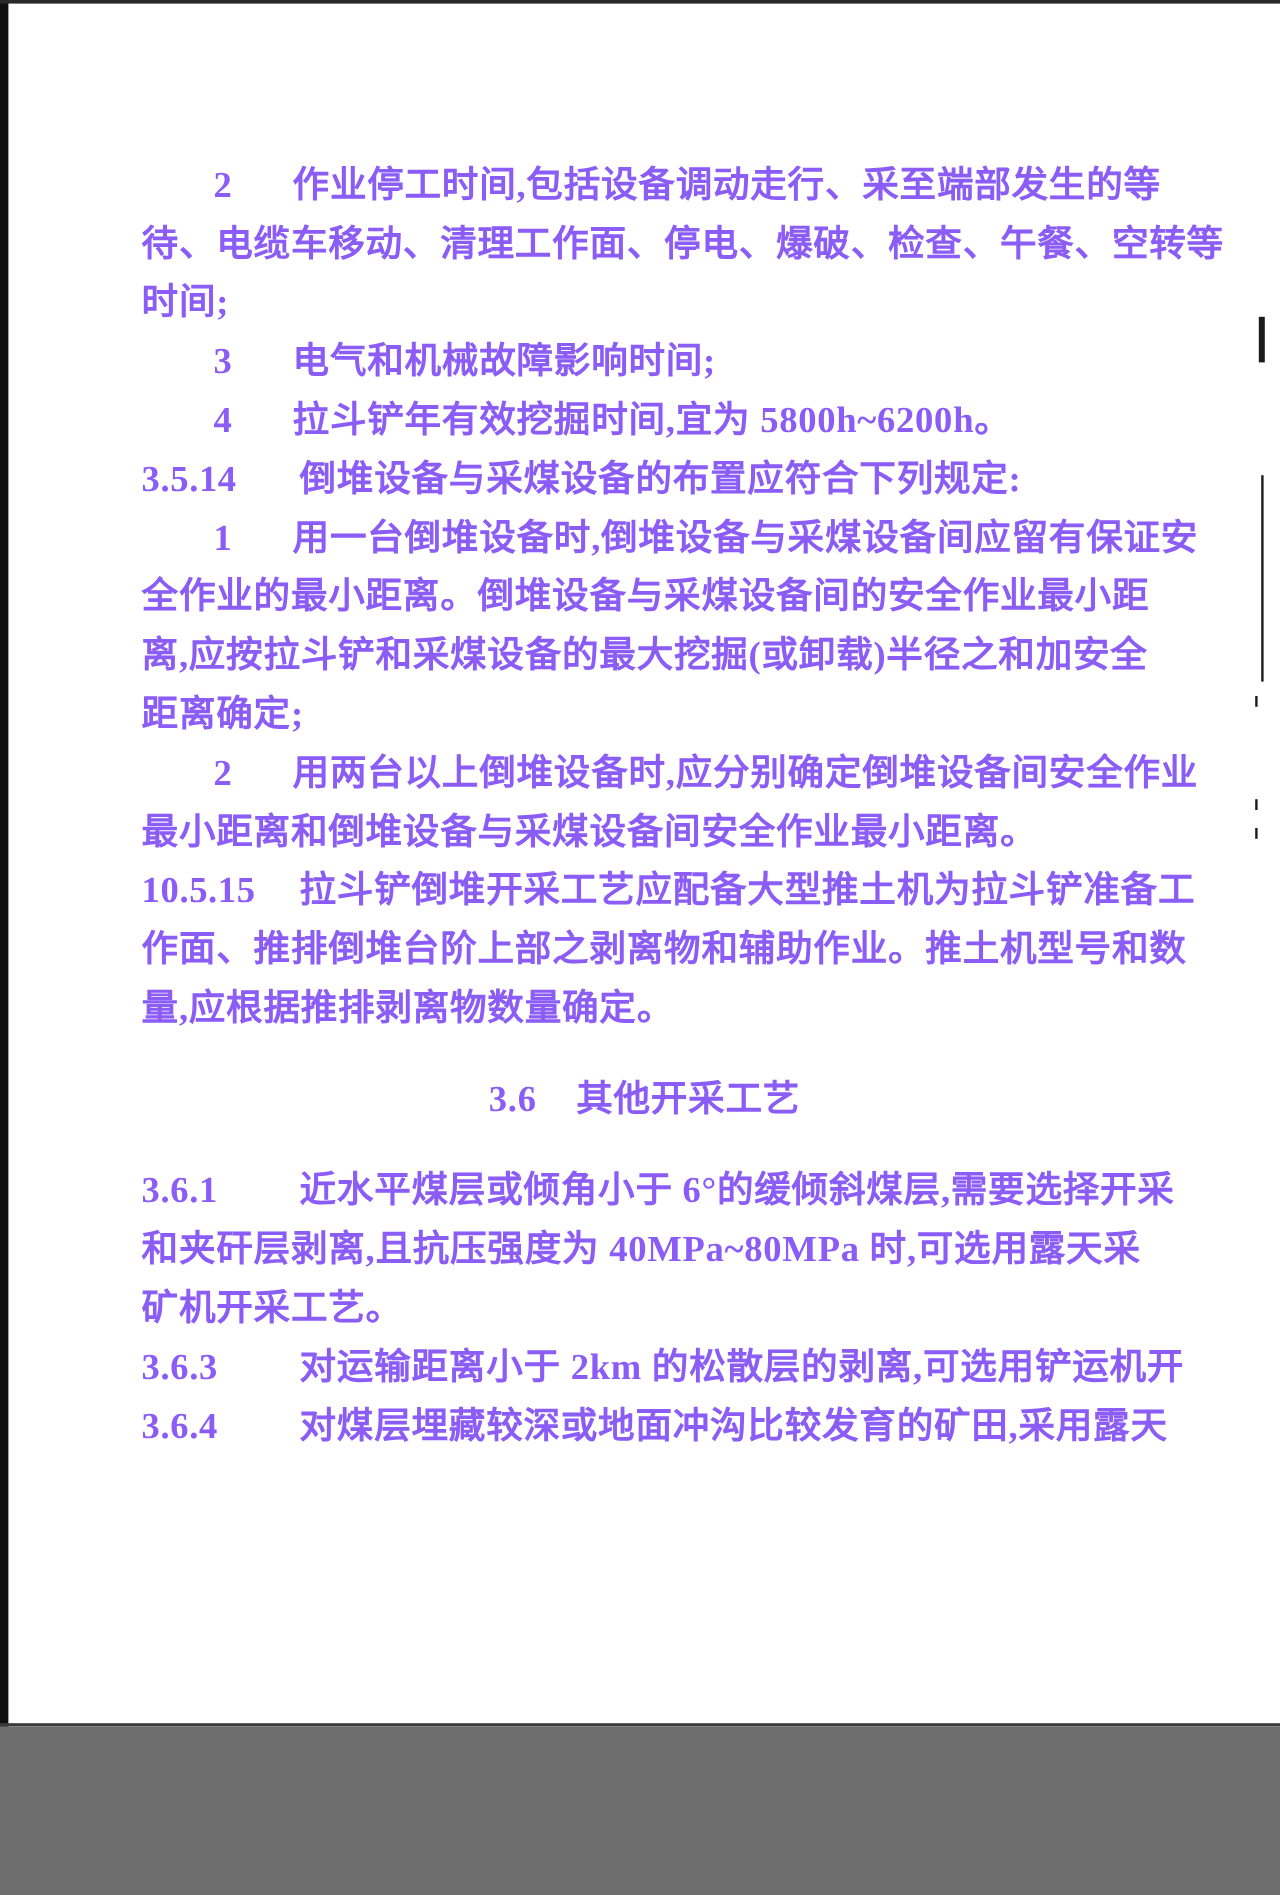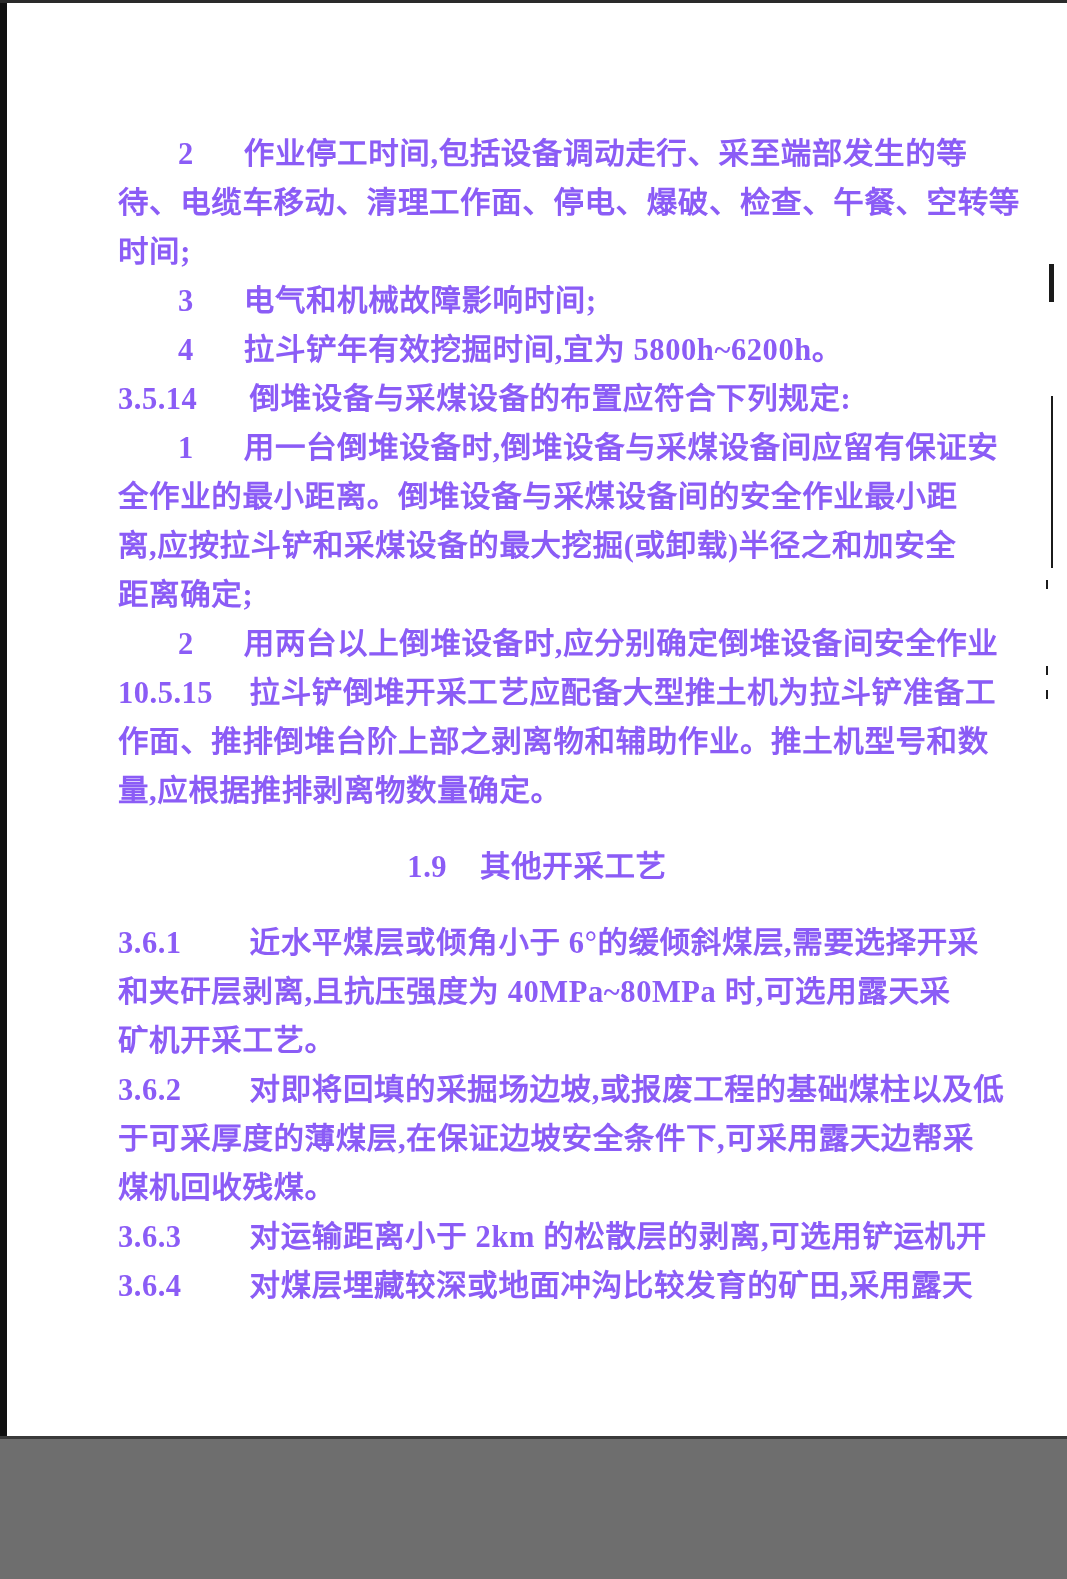--- a/index.html
+++ b/index.html
@@ -115,43 +115,39 @@
 
     <div class="para-block">
       <div class="line indent-item"><span class="clause-num">1</span>	<span>用一台倒堆设备时,倒堆设备与采煤设备间应留有保证安</span></div>
       <div class="line">全作业的最小距离。倒堆设备与采煤设备间的安全作业最小距</div>
       <div class="line">离,应按拉斗铲和采煤设备的最大挖掘(或卸载)半径之和加安全</div>
       <div class="line">距离确定;</div>
     </div>
 
     <div class="para-block">
       <div class="line indent-item"><span class="clause-num">2</span>	<span>用两台以上倒堆设备时,应分别确定倒堆设备间安全作业</span></div>
+      <div class="line">最小距离和倒堆设备与采煤设备间安全作业最小距离。</div>
     </div>
 
     <div class="para-block">
       <div class="line"><span class="clause-num">10.5.15</span>	<span>拉斗铲倒堆开采工艺应配备大型推土机为拉斗铲准备工</span></div>
       <div class="line">作面、推排倒堆台阶上部之剥离物和辅助作业。推土机型号和数</div>
       <div class="line">量,应根据推排剥离物数量确定。</div>
     </div>
 
     <div class="spacer-gap"></div>
-    <div class="line" style="text-align:center; font-weight:700;">1.9    其他开采工艺</div>
+    <div class="line" style="text-align:center; font-weight:700;">3.6    其他开采工艺</div>
     <div class="spacer-gap"></div>
 
     <div class="para-block">
       <div class="line"><span class="clause-num">3.6.1</span>	<span>近水平煤层或倾角小于 6°的缓倾斜煤层,需要选择开采</span></div>
       <div class="line">和夹矸层剥离,且抗压强度为 40MPa~80MPa 时,可选用露天采</div>
       <div class="line">矿机开采工艺。</div>
     </div>
 
-    <div class="para-block">
-      <div class="line"><span class="clause-num">3.6.2</span>	<span>对即将回填的采掘场边坡,或报废工程的基础煤柱以及低</span></div>
-      <div class="line">于可采厚度的薄煤层,在保证边坡安全条件下,可采用露天边帮采</div>
-      <div class="line">煤机回收残煤。</div>
-    </div>
 
     <div class="para-block">
       <div class="line"><span class="clause-num">3.6.3</span>	<span>对运输距离小于 2km 的松散层的剥离,可选用铲运机开</span></div>
     </div>
 
     <div class="para-block">
       <div class="line"><span class="clause-num">3.6.4</span>	<span>对煤层埋藏较深或地面冲沟比较发育的矿田,采用露天</span></div>
     </div>
 
   </div>

